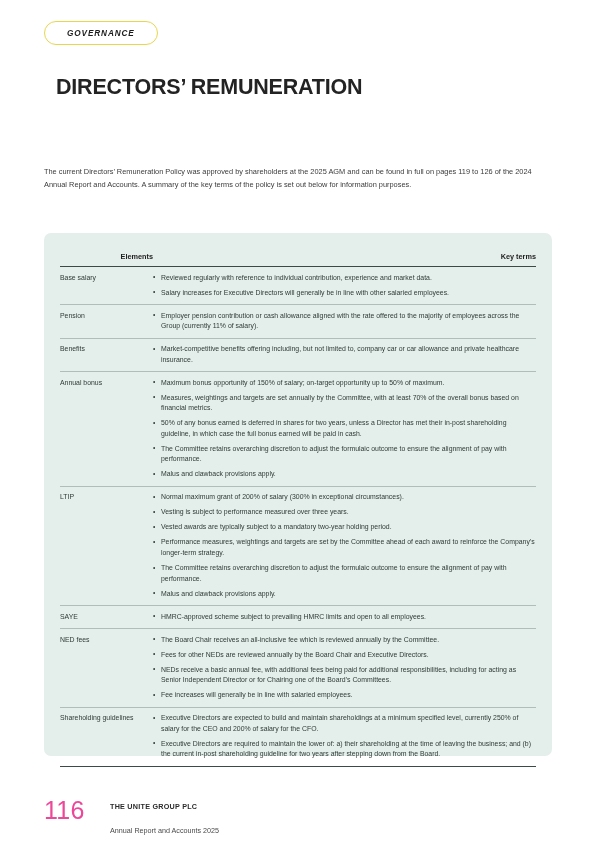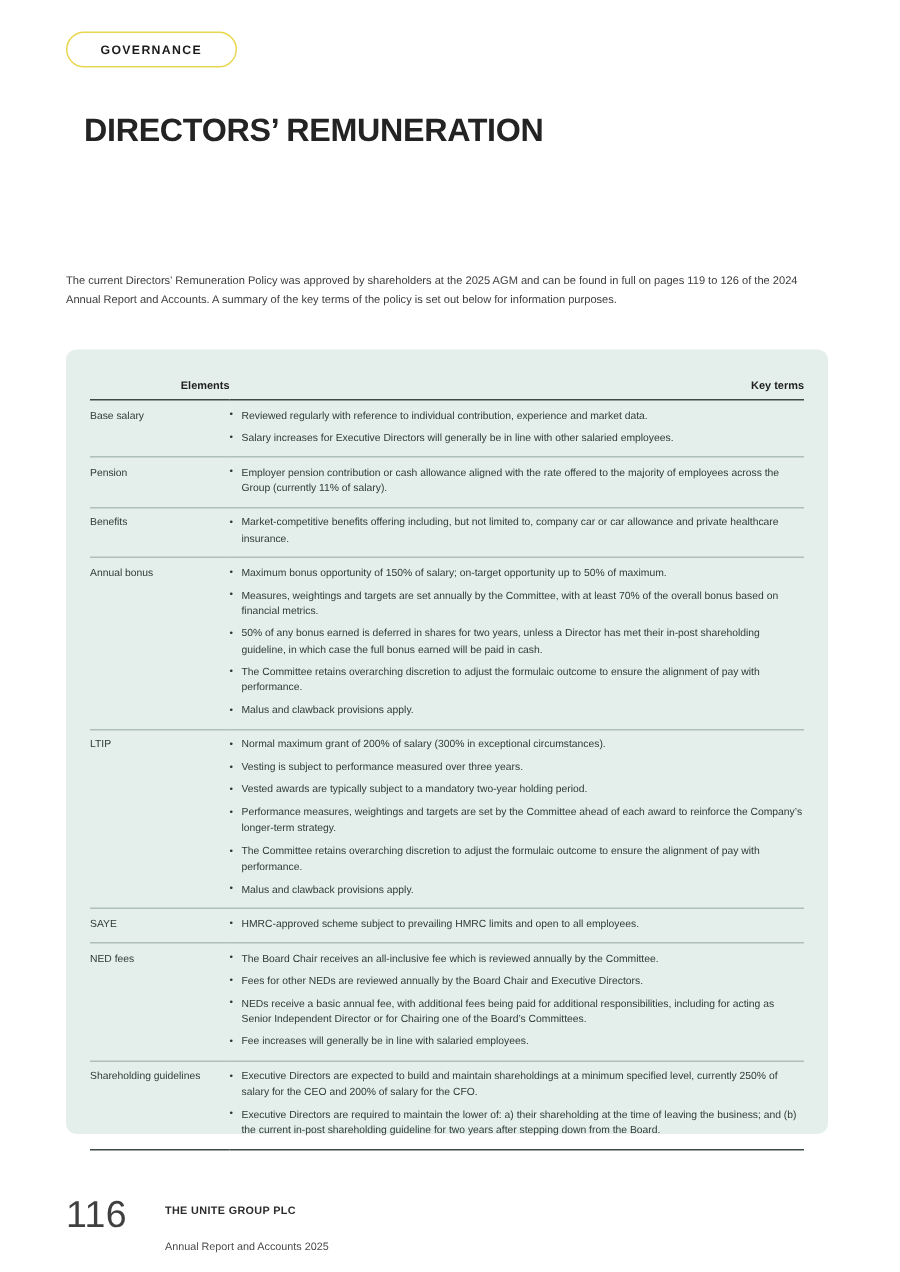--- a/index.html
+++ b/index.html
@@ -31,20 +31,21 @@
     top: 21px;
   }
   .pill {
     display: inline-flex;
     align-items: center;
     height: 24px;
     padding: 0 22px 0 22px;
     border: 1.6px solid #e8d64e;
     border-radius: 14px;
     background: #ffffff;
+    font-style: italic;
   }
   .pill-label {
     font-size: 8.2px;
     font-weight: bold;
     letter-spacing: 0.9px;
     color: #1b1b1b;
     white-space: nowrap;
   }
 
   
@@ -59,21 +60,21 @@
     letter-spacing: -0.2px;
     color: #232323;
     margin-left: 12px;
   }
   .title .line { display: block; }
 
   
   .intro {
     position: absolute;
     left: 44px;
-    top: 181px;
+    top: 166px;
     width: 508px;
     font-size: 7.4px;
     line-height: 1.72;
     color: #3b3b3b;
   }
 
   
   .panel {
     position: absolute;
     left: 44px;
@@ -143,21 +144,21 @@
   .footer {
     position: absolute;
     left: 44px;
     top: 798px;
     display: flex;
     align-items: flex-start;
   }
   .folio {
     font-size: 25px;
     font-weight: normal;
-    color: #404040;
+    color: #ec4899;
     line-height: 1;
     letter-spacing: 0.3px;
     width: 66px;
   }
   .imprint {
     padding-top: 4px;
   }
   .imprint .co {
     font-size: 7.2px;
     font-weight: bold;

